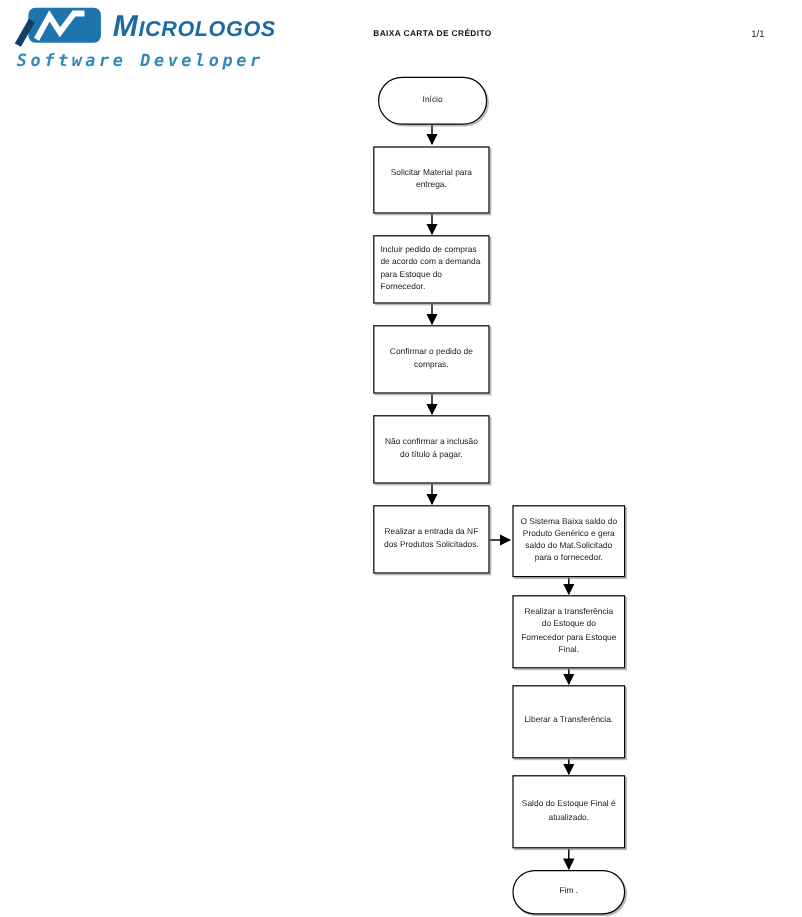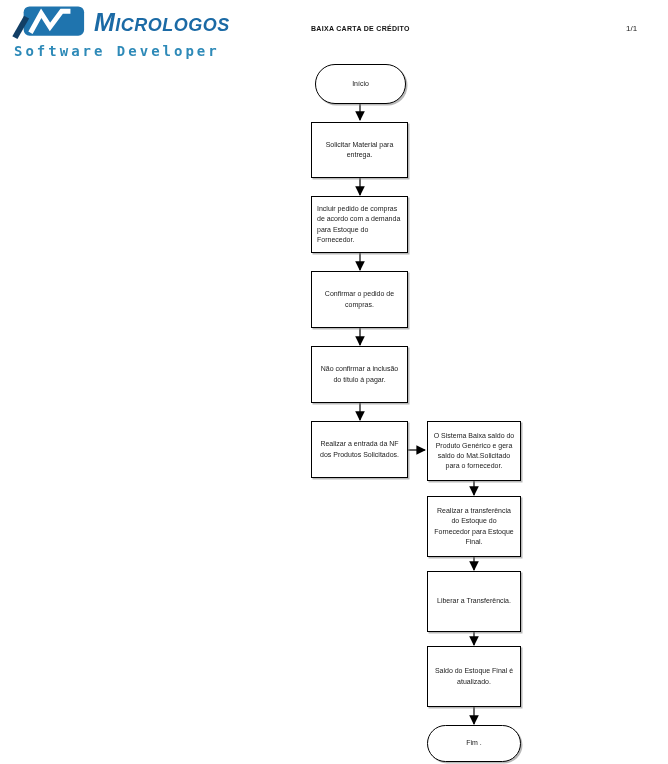--- a/index.html
+++ b/index.html
@@ -11,21 +11,21 @@
   
   .logo { position:absolute; left:10px; top:4px; }
   .logo-row { display:flex; align-items:center; gap:6px; }
   .brand {
     font-size:25px; font-weight:bold; font-style:italic;
     font-variant:small-caps; letter-spacing:0.5px; color:#1b6aa5;
   }
   .tagline {
     margin-top:3px; margin-left:4px;
     font-family:"DejaVu Sans Mono","Liberation Mono",monospace;
-    font-weight:bold; font-size:14px;
+    font-style:italic; font-weight:bold; font-size:14px;
     letter-spacing:3px; color:#2e8ab8;
   }
   .title {
     position:absolute; left:311px; top:25px;
     font-size:7px; font-weight:bold; letter-spacing:0.3px; color:#111;
   }
   .pageno { position:absolute; left:626px; top:24px; font-size:8px; color:#222; }
 
   
   .connectors { position:absolute; left:0; top:0; pointer-events:none; }

